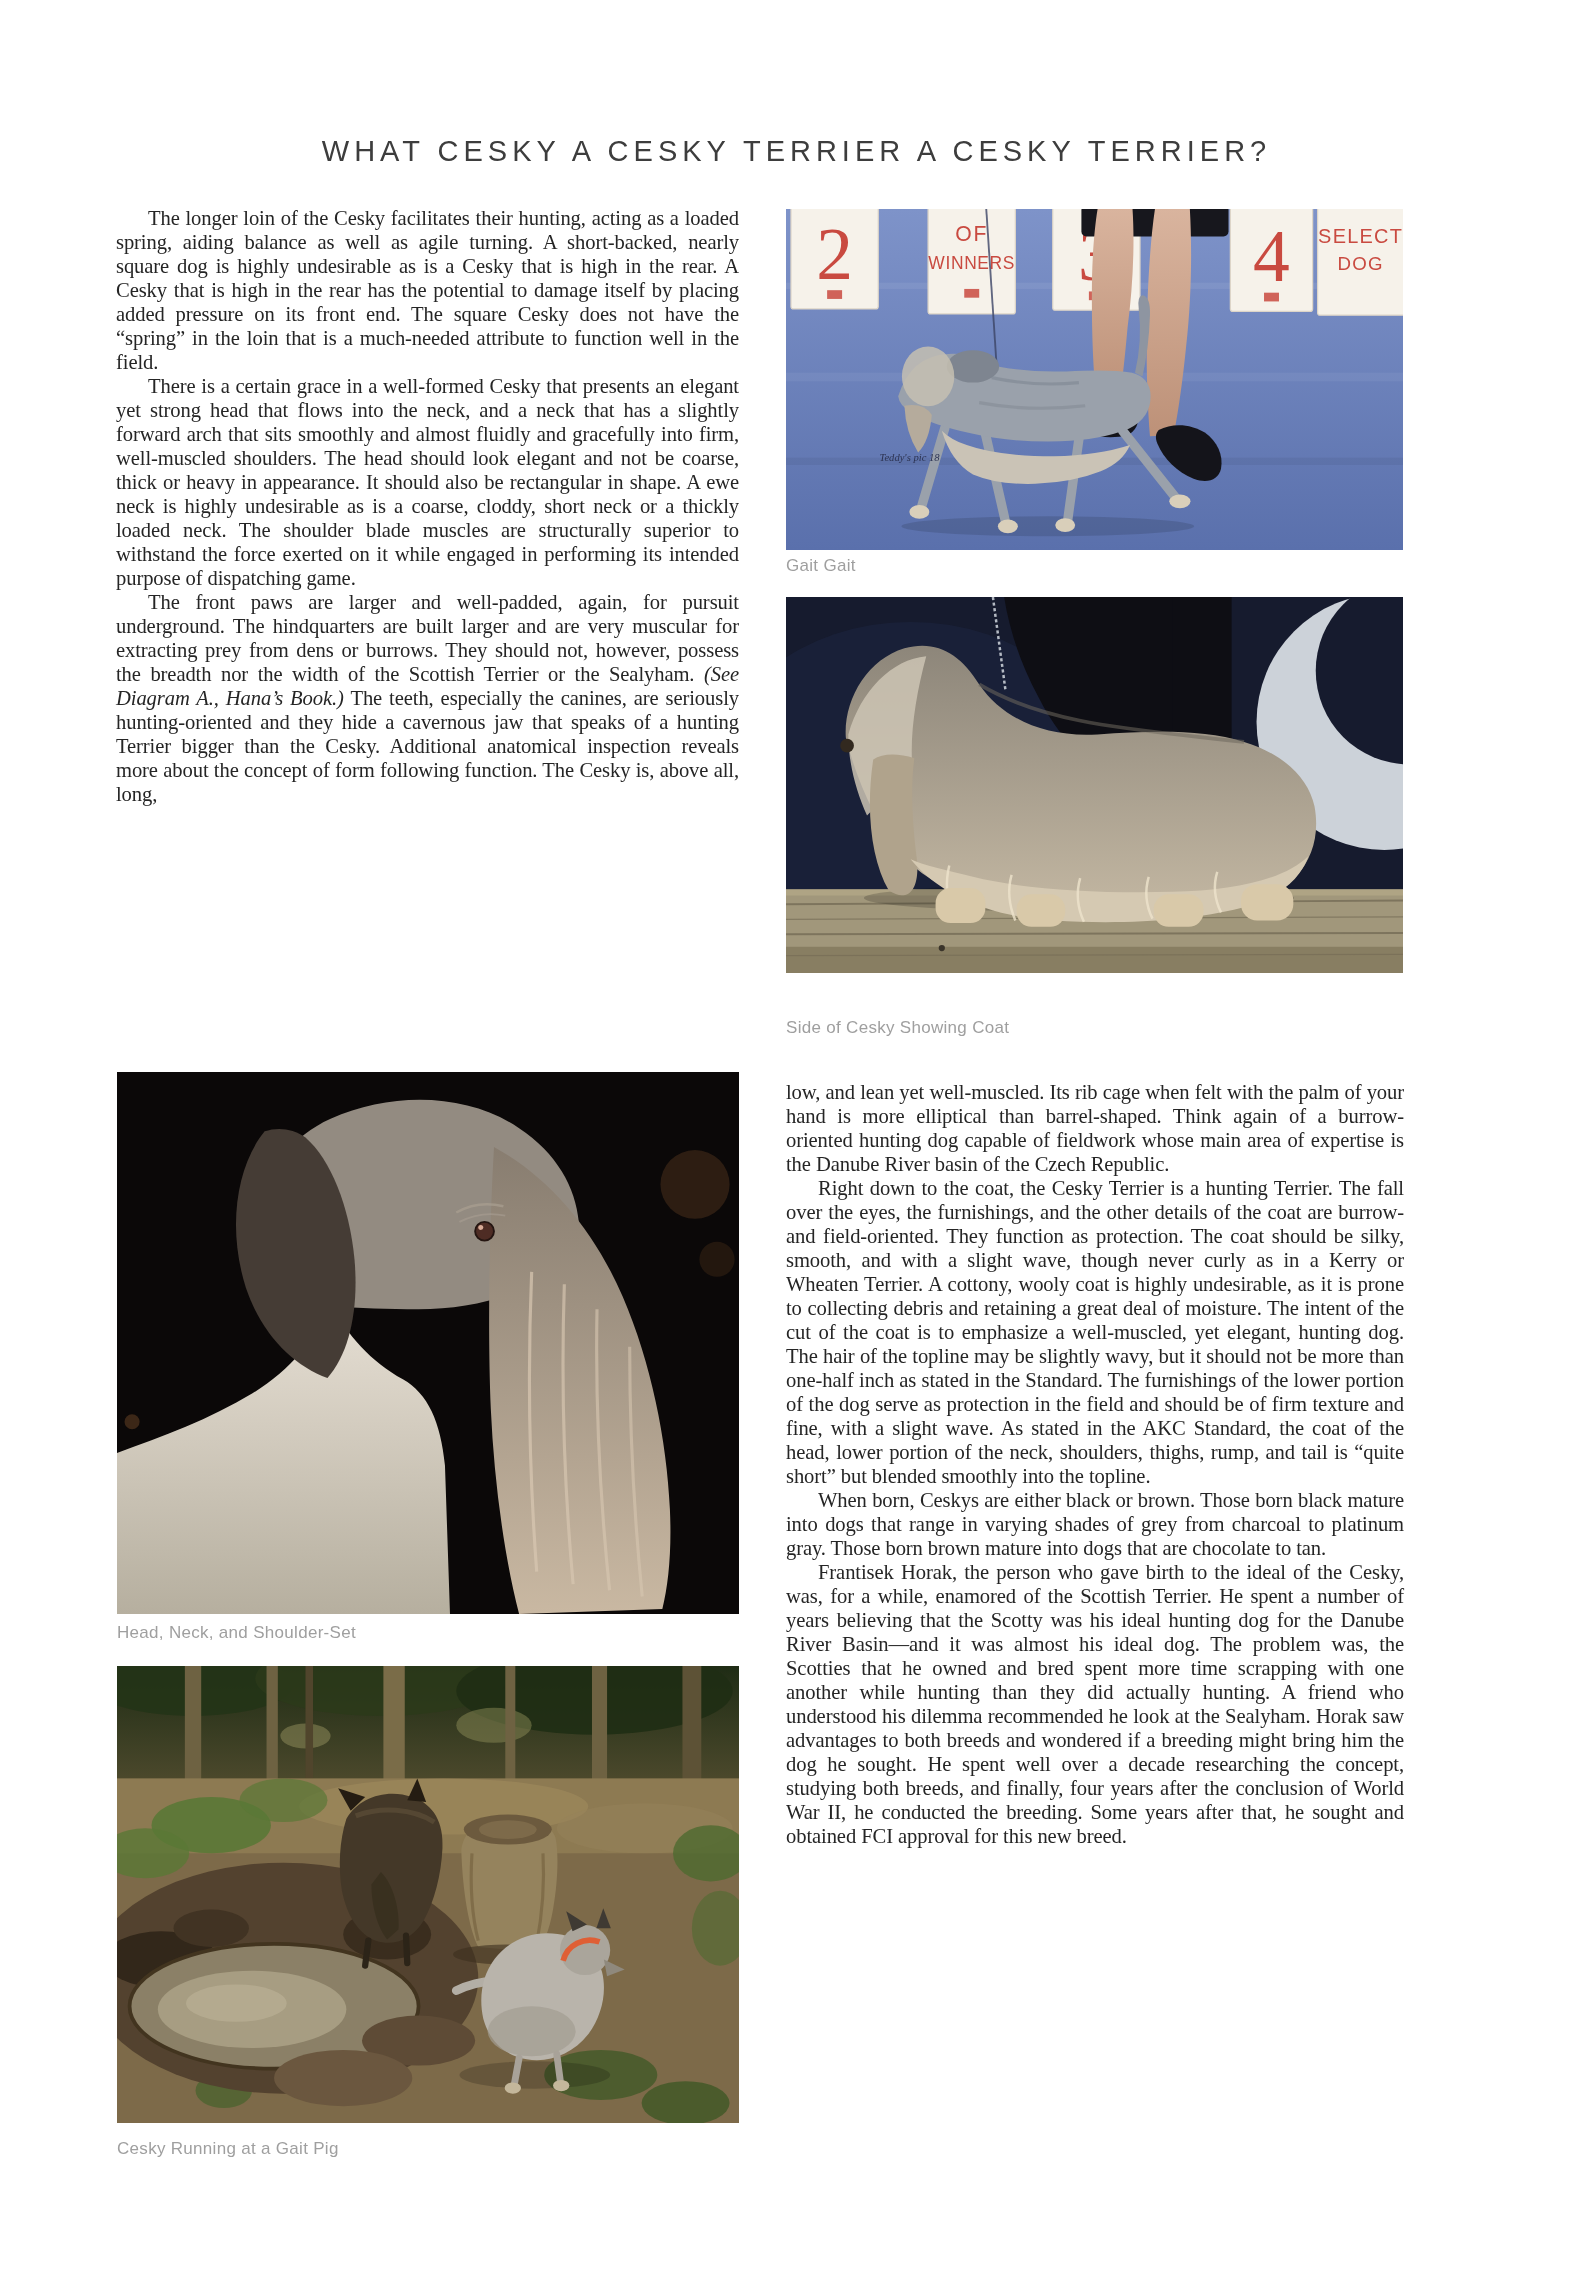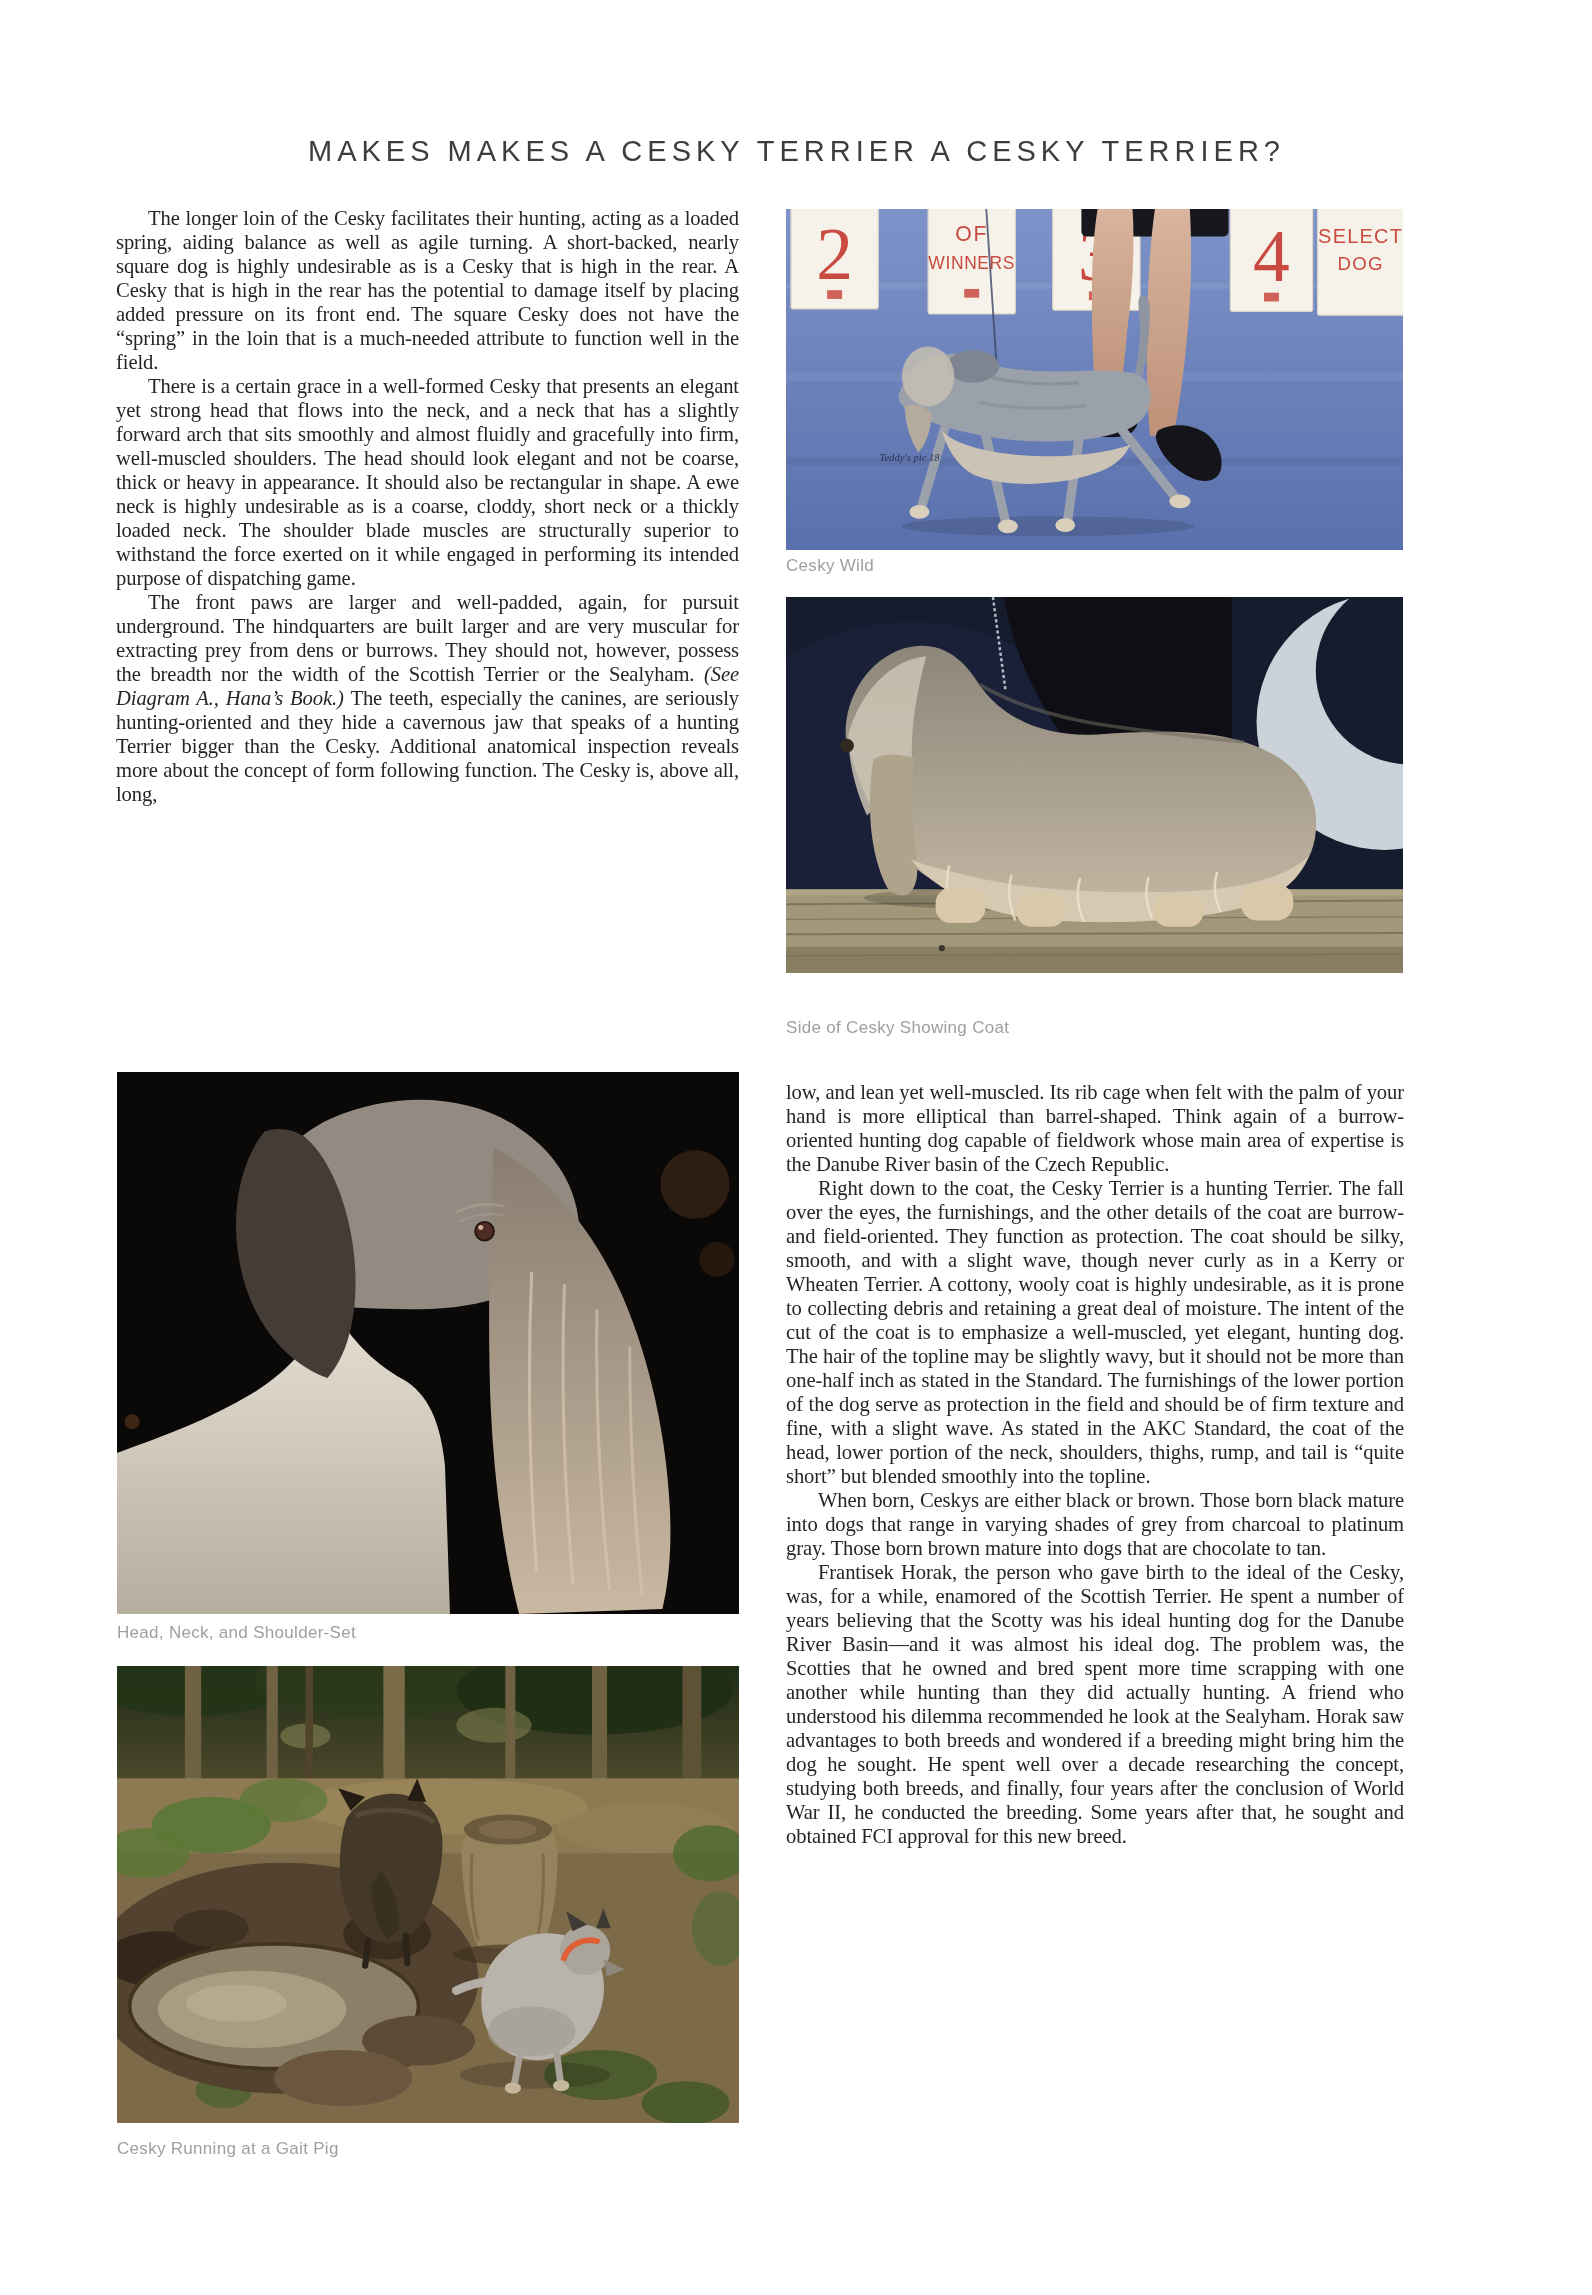--- a/index.html
+++ b/index.html
@@ -28,21 +28,21 @@
   #photo-head{left:117px;top:1072px;width:622px;height:542px;}
   #photo-pig{left:117px;top:1666px;width:622px;height:457px;}
   .signtext{font-family:"Liberation Sans",sans-serif;fill:#c94a40;}
   .signnum{font-family:"Liberation Serif",serif;fill:#c94a40;}
 </style>
 </head>
 <body>
 
 <div id="page">
 
-  <h1 id="page-title">MAKES MAKES A CESKY TERRIER A CESKY TERRIER?</h1>
+  <h1 id="page-title">WHAT CESKY A CESKY TERRIER A CESKY TERRIER?</h1>
 
   <div id="left-text" class="bodytext">
     <p class="indent">The longer loin of the Cesky facilitates their hunting, acting as a loaded spring, aiding balance as well as agile turning. A short-backed, nearly square dog is highly undesirable as is a Cesky that is high in the rear. A Cesky that is high in the rear has the potential to damage itself by placing added pressure on its front end. The square Cesky does not have the “spring” in the loin that is a much-needed attribute to function well in the field.</p>
     <p class="indent">There is a certain grace in a well-formed Cesky that presents an elegant yet strong head that flows into the neck, and a neck that has a slightly forward arch that sits smoothly and almost fluidly and gracefully into firm, well-muscled shoulders. The head should look elegant and not be coarse, thick or heavy in appearance. It should also be rectangular in shape. A ewe neck is highly undesirable as is a coarse, cloddy, short neck or a thickly loaded neck. The shoulder blade muscles are structurally superior to withstand the force exerted on it while engaged in performing its intended purpose of dispatching game.</p>
     <p class="indent"><span>The front paws are larger and well-padded, again, for pursuit underground. The hindquarters are built larger and are very muscular for extracting prey from dens or burrows. They should not, however, possess the breadth nor the width of the Scottish Terrier or the Sealyham. </span><em>(See Diagram A., Hana’s Book.)</em><span> The teeth, especially the canines, are seriously hunting-oriented and they hide a cavernous jaw that speaks of a hunting Terrier bigger than the Cesky. Additional anatomical inspection reveals more about the concept of form following function. The Cesky is, above all, long,</span></p>
   </div>
 
   <figure class="photo" id="photo-gait">
     <svg viewBox="0 0 990 546" preserveAspectRatio="none">
       <defs>
@@ -116,21 +116,21 @@
         <ellipse cx="228" cy="268" rx="42" ry="48" fill="#c6bfb1" opacity="0.85"></ellipse>
         <path d="M190,315 Q192,358 212,390 Q230,372 234,330 Q222,310 190,315 Z" fill="#b5ab9c"></path>
         <path d="M250,355 Q265,405 300,425 Q340,442 400,440 Q460,438 505,420 Q540,406 552,378 Q500,395 430,396 Q340,396 290,378 Q265,370 250,355 Z" fill="#cac3b6"></path>
         <path d="M330,270 Q400,285 470,278" stroke="#7f8792" stroke-width="5" fill="none" opacity="0.6"></path>
         <path d="M310,310 Q390,325 480,315" stroke="#7f8792" stroke-width="5" fill="none" opacity="0.5"></path>
       </g>
 
       <text x="150" y="404" font-size="17" font-style="italic" fill="#2c3352" font-family="Liberation Serif, serif">Teddy's pic 18</text>
     </svg>
   </figure>
-  <div class="caption" id="caption-gait">Cesky Wild</div>
+  <div class="caption" id="caption-gait">Gait Gait</div>
 
   <figure class="photo" id="photo-coat">
     <svg viewBox="0 0 990 602" preserveAspectRatio="none">
       <defs>
         <linearGradient id="dogG2" x1="0" y1="0" x2="0" y2="1">
           <stop offset="0" stop-color="#8d867a"></stop>
             <stop offset="1" stop-color="#c3b7a2"></stop>
         </linearGradient>
       </defs>
       <rect width="990" height="602" fill="#161b2e"></rect>

